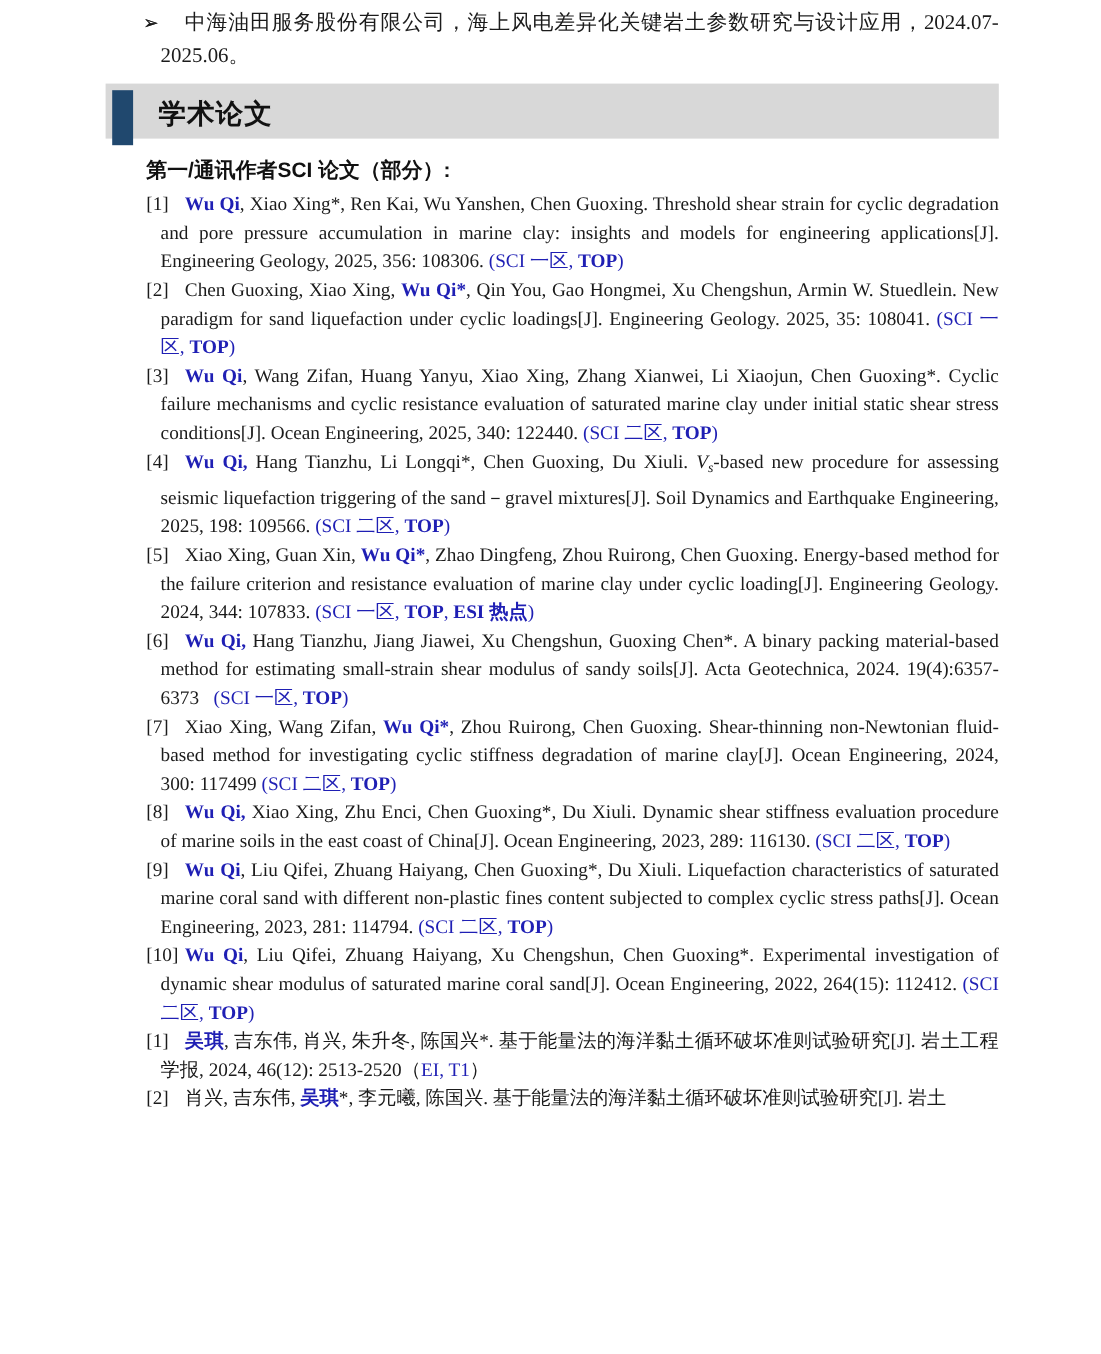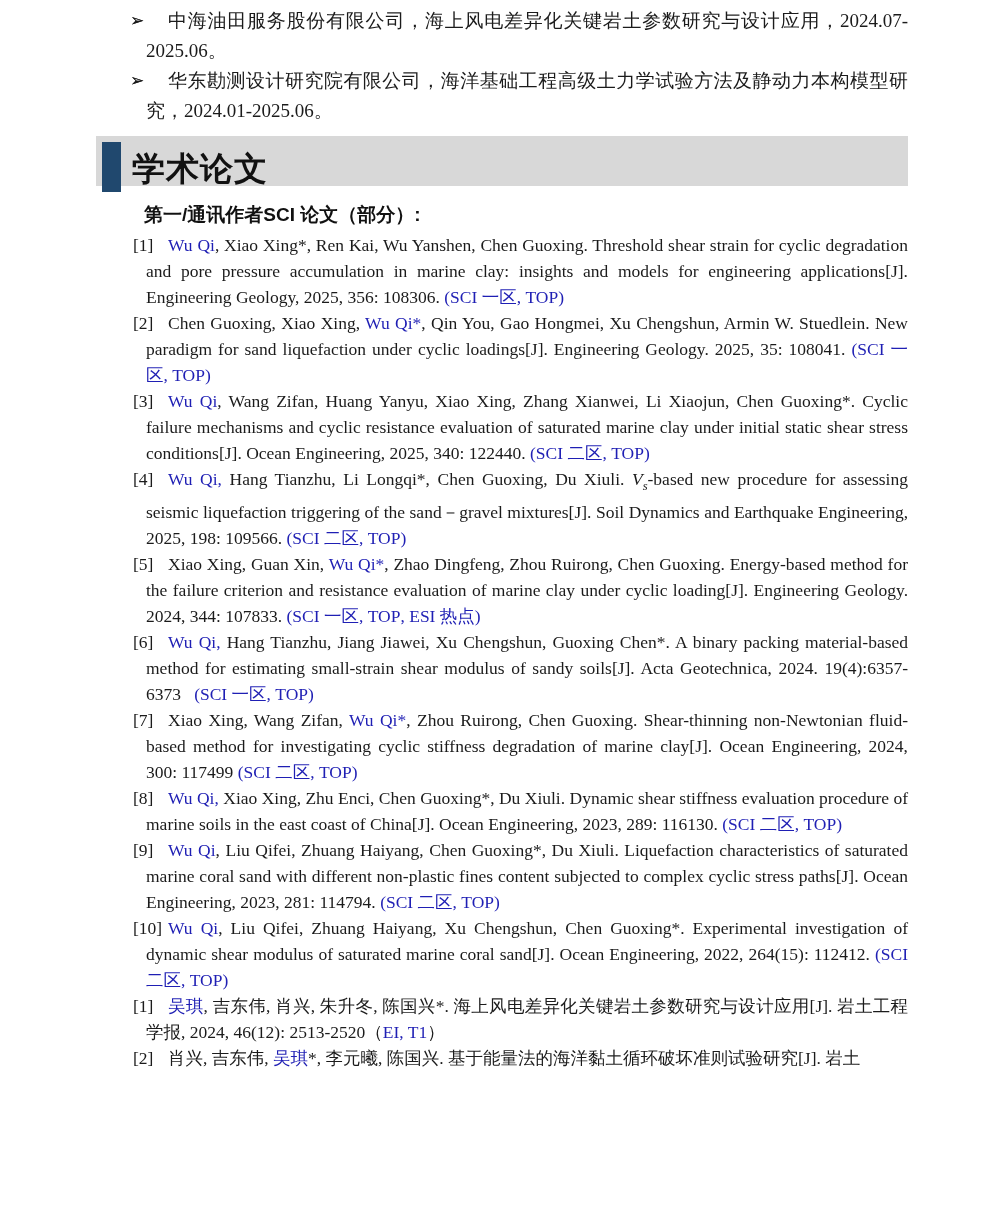--- a/index.html
+++ b/index.html
@@ -25,61 +25,61 @@
   }
   .bullet .arrow{
     position:absolute;left:30px;top:0;text-indent:0;
     font-size:17px;line-height:30px;
   }
 
   
   .section-header{position:relative;margin-left:-4px;margin-top:10px;width:812px;height:50px;background:var(--header-bar-bg);}
   .section-accent{position:absolute;left:6px;top:6px;width:19px;height:50px;background:var(--header-accent);}
   .section-title{
-    position:absolute;left:36px;top:11px;
+    position:absolute;left:48px;top:11px;
     font-family:"Liberation Sans","DejaVu Sans",sans-serif;
-    font-weight:bold;font-size:33px;color:#111;
+    font-weight:bold;font-size:25px;color:#111;
     letter-spacing:1px;
   }
 
   
   .subheading{
-    margin:16px 0 4px 44px;
+    margin:16px 0 4px 33px;
     font-family:"Liberation Sans","DejaVu Sans",sans-serif;
     font-weight:bold;font-size:19px;color:#111;
   }
 
   
   .paper-list{margin:0;}
   .paper{
     position:relative;padding-left:46px;text-indent:22px;
     font-size:17.5px;line-height:26px;text-align:justify;
   }
   .paper .num{position:absolute;left:33px;top:0;text-indent:0;}
 
   
   .s-p{}
   .s-b{font-weight:normal;}
-  .s-bb{font-weight:normal;color:var(--accent-blue);}
+  .s-bb{font-weight:bold;color:var(--accent-blue);}
   .s-bl{color:var(--accent-blue);font-family:Liberation Serif, serif;}
-  .s-blb{color:var(--accent-blue);font-weight:normal;}
+  .s-blb{color:var(--accent-blue);font-weight:bold;}
   .s-i{font-style:italic;}
   .s-sub{font-style:italic;vertical-align:sub;font-size:0.72em;}
 </style>
 </head>
 <body>
 
 <div class="page">
   <div class="content">
 
     <div class="project-list">
         <div class="bullet"><span class="arrow">➢</span></div>
         <div class="bullet"><span class="arrow">➢</span><span class="btxt">中海油田服务股份有限公司，海上风电差异化关键岩土参数研究与设计应用，2024.07-2025.06。</span></div>
         <div class="bullet"><span class="arrow">➢</span></div>
-        <div class="bullet"><span class="arrow">➢</span><span class="btxt">华东勘测设计研究院有限公司，海洋基础工程高级土力学试验方法及静动力本构模型研究，2024.01-2025.06。</span></div>
+        <div class="bullet"><span class="arrow">➢</span></div>
       </div>
 
     <div class="section-header">
       <div class="section-accent"></div>
       <div class="section-title">学术论文</div>
     </div>
 
     <div class="subheading">第一/通讯作者SCI 论文（部分）:</div>
     <div class="paper-list">
         <div class="paper"><span class="num">[1]</span><span class="s-bb">Wu Qi</span><span class="s-p">, Xiao Xing*, Ren Kai, Wu Yanshen, Chen Guoxing. Threshold shear strain for cyclic degradation and pore pressure accumulation in marine clay: insights and models for engineering applications[J]. </span><span class="s-b">Engineering Geology</span><span class="s-p">, 2025, 356: 108306. </span><span class="s-bl">(SCI 一区, </span><span class="s-blb">TOP</span><span class="s-bl">)</span></div>
@@ -88,18 +88,18 @@
         <div class="paper"><span class="num">[4]</span><span class="s-bb">Wu Qi,</span><span class="s-p"> Hang Tianzhu, Li Longqi*, Chen Guoxing, Du Xiuli. </span><span class="s-i">V</span><span class="s-sub">s</span><span class="s-p">-based new procedure for assessing seismic liquefaction triggering of the sand－gravel mixtures[J]. </span><span class="s-b">Soil Dynamics and Earthquake Engineering</span><span class="s-p">, 2025, 198: 109566. </span><span class="s-bl">(SCI 二区, </span><span class="s-blb">TOP</span><span class="s-bl">)</span></div>
         <div class="paper"><span class="num">[5]</span><span class="s-p">Xiao Xing, Guan Xin, </span><span class="s-bb">Wu Qi*</span><span class="s-p">, Zhao Dingfeng, Zhou Ruirong, Chen Guoxing. Energy-based method for the failure criterion and resistance evaluation of marine clay under cyclic loading[J]. </span><span class="s-b">Engineering Geology</span><span class="s-p">. 2024, 344: 107833. </span><span class="s-bl">(SCI 一区, </span><span class="s-blb">TOP</span><span class="s-bl">, </span><span class="s-blb">ESI 热点</span><span class="s-bl">)</span></div>
         <div class="paper"><span class="num">[6]</span><span class="s-bb">Wu Qi,</span><span class="s-p"> Hang Tianzhu, Jiang Jiawei, Xu Chengshun, Guoxing Chen*. A binary packing material-based method for estimating small-strain shear modulus of sandy soils[J]. </span><span class="s-b">Acta Geotechnica</span><span class="s-p">, 2024. 19(4):6357-6373&nbsp;&nbsp; </span><span class="s-bl">(SCI 一区, </span><span class="s-blb">TOP</span><span class="s-bl">)</span></div>
         <div class="paper"><span class="num">[7]</span><span class="s-p">Xiao Xing, Wang Zifan, </span><span class="s-bb">Wu Qi*</span><span class="s-p">, Zhou Ruirong, Chen Guoxing. Shear-thinning non-Newtonian fluid-based method for investigating cyclic stiffness degradation of marine clay[J]. </span><span class="s-b">Ocean Engineering</span><span class="s-p">, 2024, 300: 117499 </span><span class="s-bl">(SCI 二区, </span><span class="s-blb">TOP</span><span class="s-bl">)</span></div>
         <div class="paper"><span class="num">[8]</span><span class="s-bb">Wu Qi,</span><span class="s-p"> Xiao Xing, Zhu Enci, Chen Guoxing*, Du Xiuli. Dynamic shear stiffness evaluation procedure of marine soils in the east coast of China[J]. </span><span class="s-b">Ocean Engineering</span><span class="s-p">, 2023, 289: 116130. </span><span class="s-bl">(SCI 二区, </span><span class="s-blb">TOP</span><span class="s-bl">)</span></div>
         <div class="paper"><span class="num">[9]</span><span class="s-bb">Wu Qi</span><span class="s-p">, Liu Qifei, Zhuang Haiyang, Chen Guoxing*, Du Xiuli. Liquefaction characteristics of saturated marine coral sand with different non-plastic fines content subjected to complex cyclic stress paths[J]. </span><span class="s-b">Ocean Engineering</span><span class="s-p">, 2023, 281: 114794. </span><span class="s-bl">(SCI 二区, </span><span class="s-blb">TOP</span><span class="s-bl">)</span></div>
         <div class="paper"><span class="num">[10]</span><span class="s-bb">Wu Qi</span><span class="s-p">, Liu Qifei, Zhuang Haiyang, Xu Chengshun, Chen Guoxing*. Experimental investigation of dynamic shear modulus of saturated marine coral sand[J]. </span><span class="s-b">Ocean Engineering</span><span class="s-p">, 2022, 264(15): 112412. </span><span class="s-bl">(SCI 二区, </span><span class="s-blb">TOP</span><span class="s-bl">)</span></div>
       </div>
 
     <div class="paper-list">
-        <div class="paper"><span class="num">[1]</span><span class="s-bb">吴琪</span><span class="s-p">, 吉东伟, 肖兴, 朱升冬, 陈国兴*. 海上风电差异化关键岩土参数研究与设计应用[J]. </span><span class="s-b">岩土工程学报</span><span class="s-p">, 2024, 46(12): 2513-2520</span><span class="s-p">（</span><span class="s-bl">EI, T1</span><span class="s-p">）</span></div>
+        <div class="paper"><span class="num">[1]</span><span class="s-bb">吴琪</span><span class="s-p">, 吉东伟, 肖兴, 朱升冬, 陈国兴*. 基于能量法的海洋黏土循环破坏准则试验研究[J]. </span><span class="s-b">岩土工程学报</span><span class="s-p">, 2024, 46(12): 2513-2520</span><span class="s-p">（</span><span class="s-bl">EI, T1</span><span class="s-p">）</span></div>
         <div class="paper"><span class="num">[2]</span><span class="s-p">肖兴, 吉东伟, </span><span class="s-bb">吴琪</span><span class="s-p">*, 李元曦, 陈国兴. 基于能量法的海洋黏土循环破坏准则试验研究[J]. </span><span class="s-b">岩土</span></div>
       </div>
 
   </div>
 </div>
 
 </body></html>

